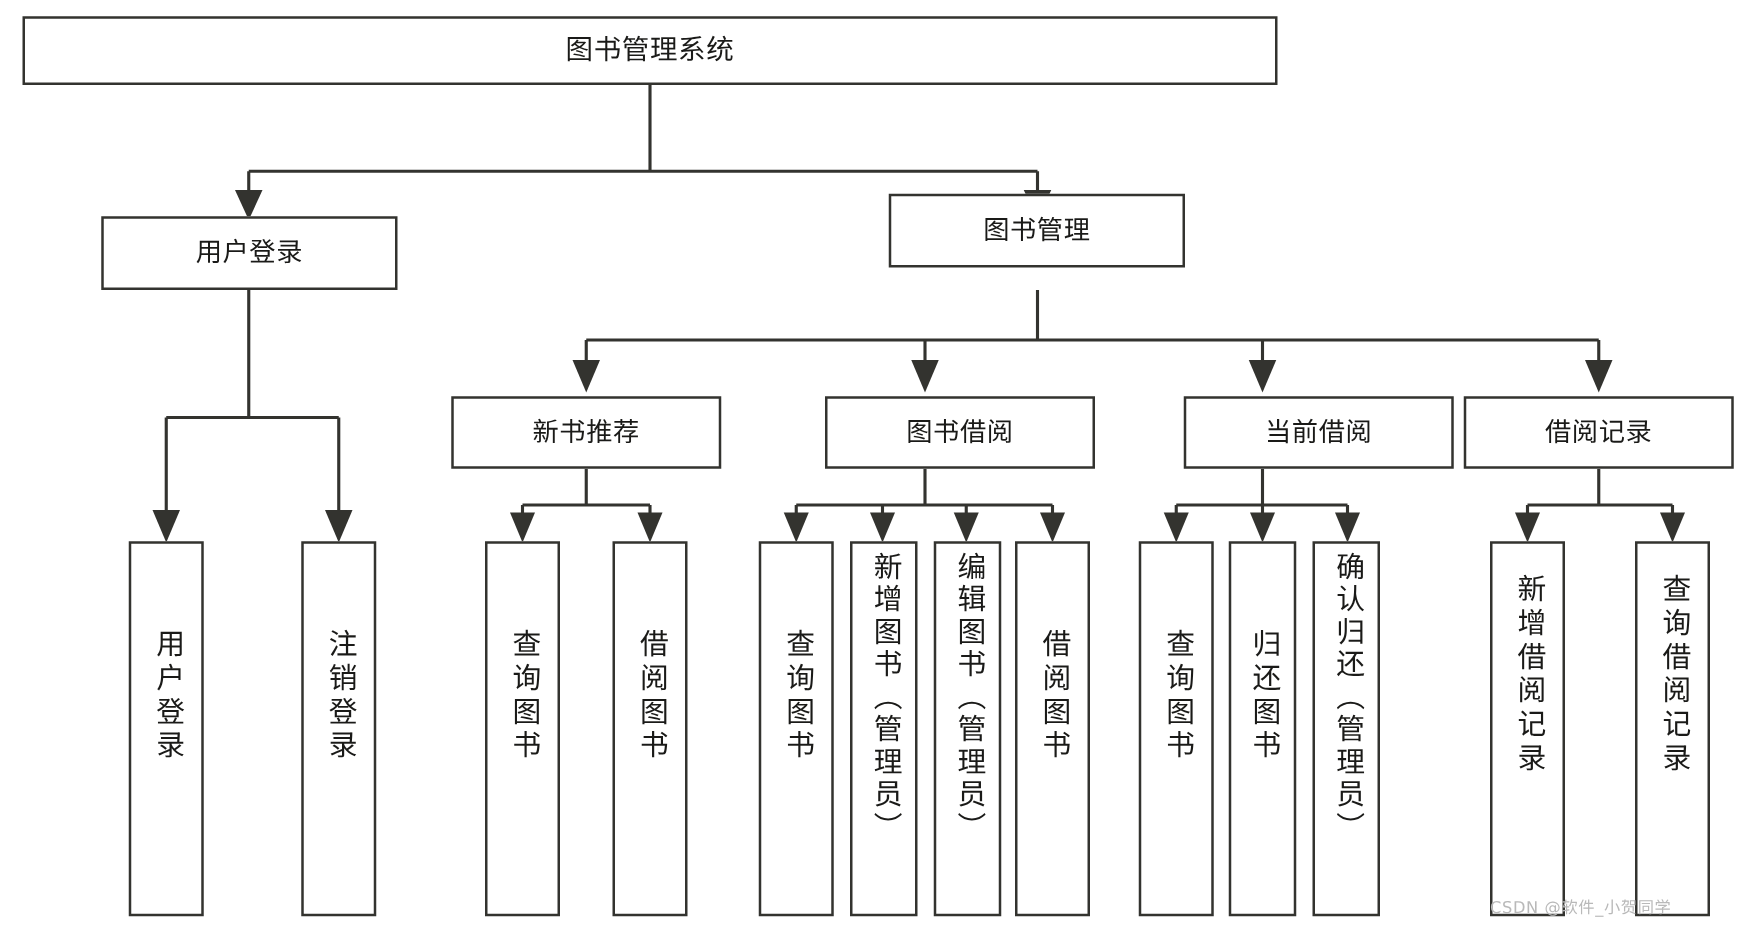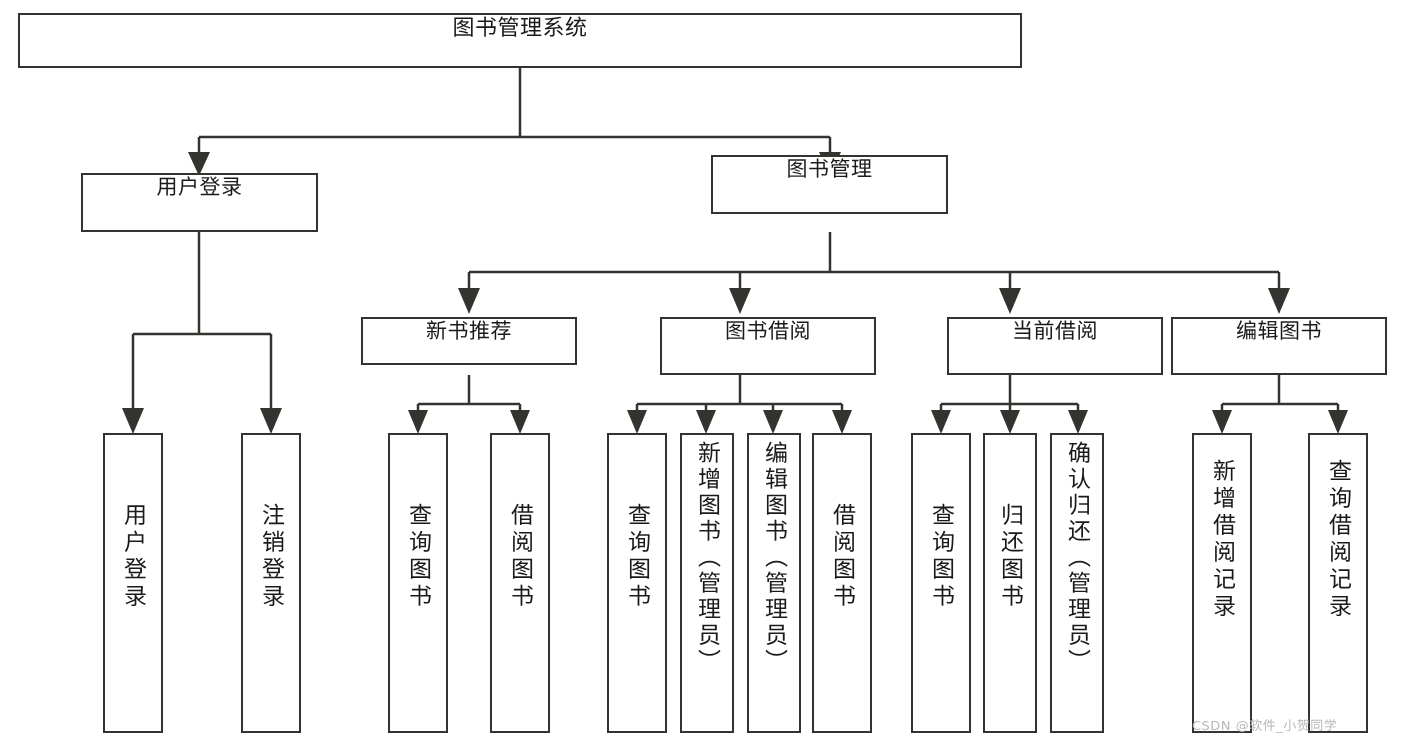--- a/index.html
+++ b/index.html
@@ -25,20 +25,21 @@
     width: 1405px;
     height: 747px;
     pointer-events: none;
   }
   .node {
     position: absolute;
     box-sizing: border-box;
     border: 2.5px solid #33332f;
     background: #ffffff;
     display: flex;
+    align-items: center;
     justify-content: center;
     color: #1a1a18;
   }
   .node .label {
     display: block;
     text-align: center;
     line-height: 1.18;
     letter-spacing: 0.5px;
   }
   
@@ -166,34 +167,34 @@
   </div>
 
   <div class="node h" style="left:81px; top:173px; width:237px; height:59px;">
     <span class="label">用户登录</span>
   </div>
 
   <div class="node h" style="left:711px; top:155px; width:237px; height:59px;">
     <span class="label">图书管理</span>
   </div>
 
-  <div class="node h" style="left:361px; top:317px; width:216px; height:48px;">
+  <div class="node h" style="left:361px; top:317px; width:216px; height:58px;">
     <span class="label">新书推荐</span>
   </div>
 
   <div class="node h" style="left:632px; top:317px; width:216px; height:58px;margin-left:28px;">
     <span class="label">图书借阅</span>
   </div>
 
   <div class="node h" style="left:902px; top:317px; width:216px; height:58px;margin-left:45px;">
     <span class="label">当前借阅</span>
   </div>
 
   <div class="node h" style="left:1171px; top:317px; width:216px; height:58px;">
-    <span class="label">编辑图书</span>
+    <span class="label">借阅记录</span>
   </div>
 
   <div class="node v" style="left:103px; top:433px; width:60px; height:300px; padding-top:68px;">
     <span class="label">用户登录</span>
   </div>
 
   <div class="node v" style="left:241px; top:433px; width:60px; height:300px; padding-top:68px;">
     <span class="label">注销登录</span>
   </div>
 

